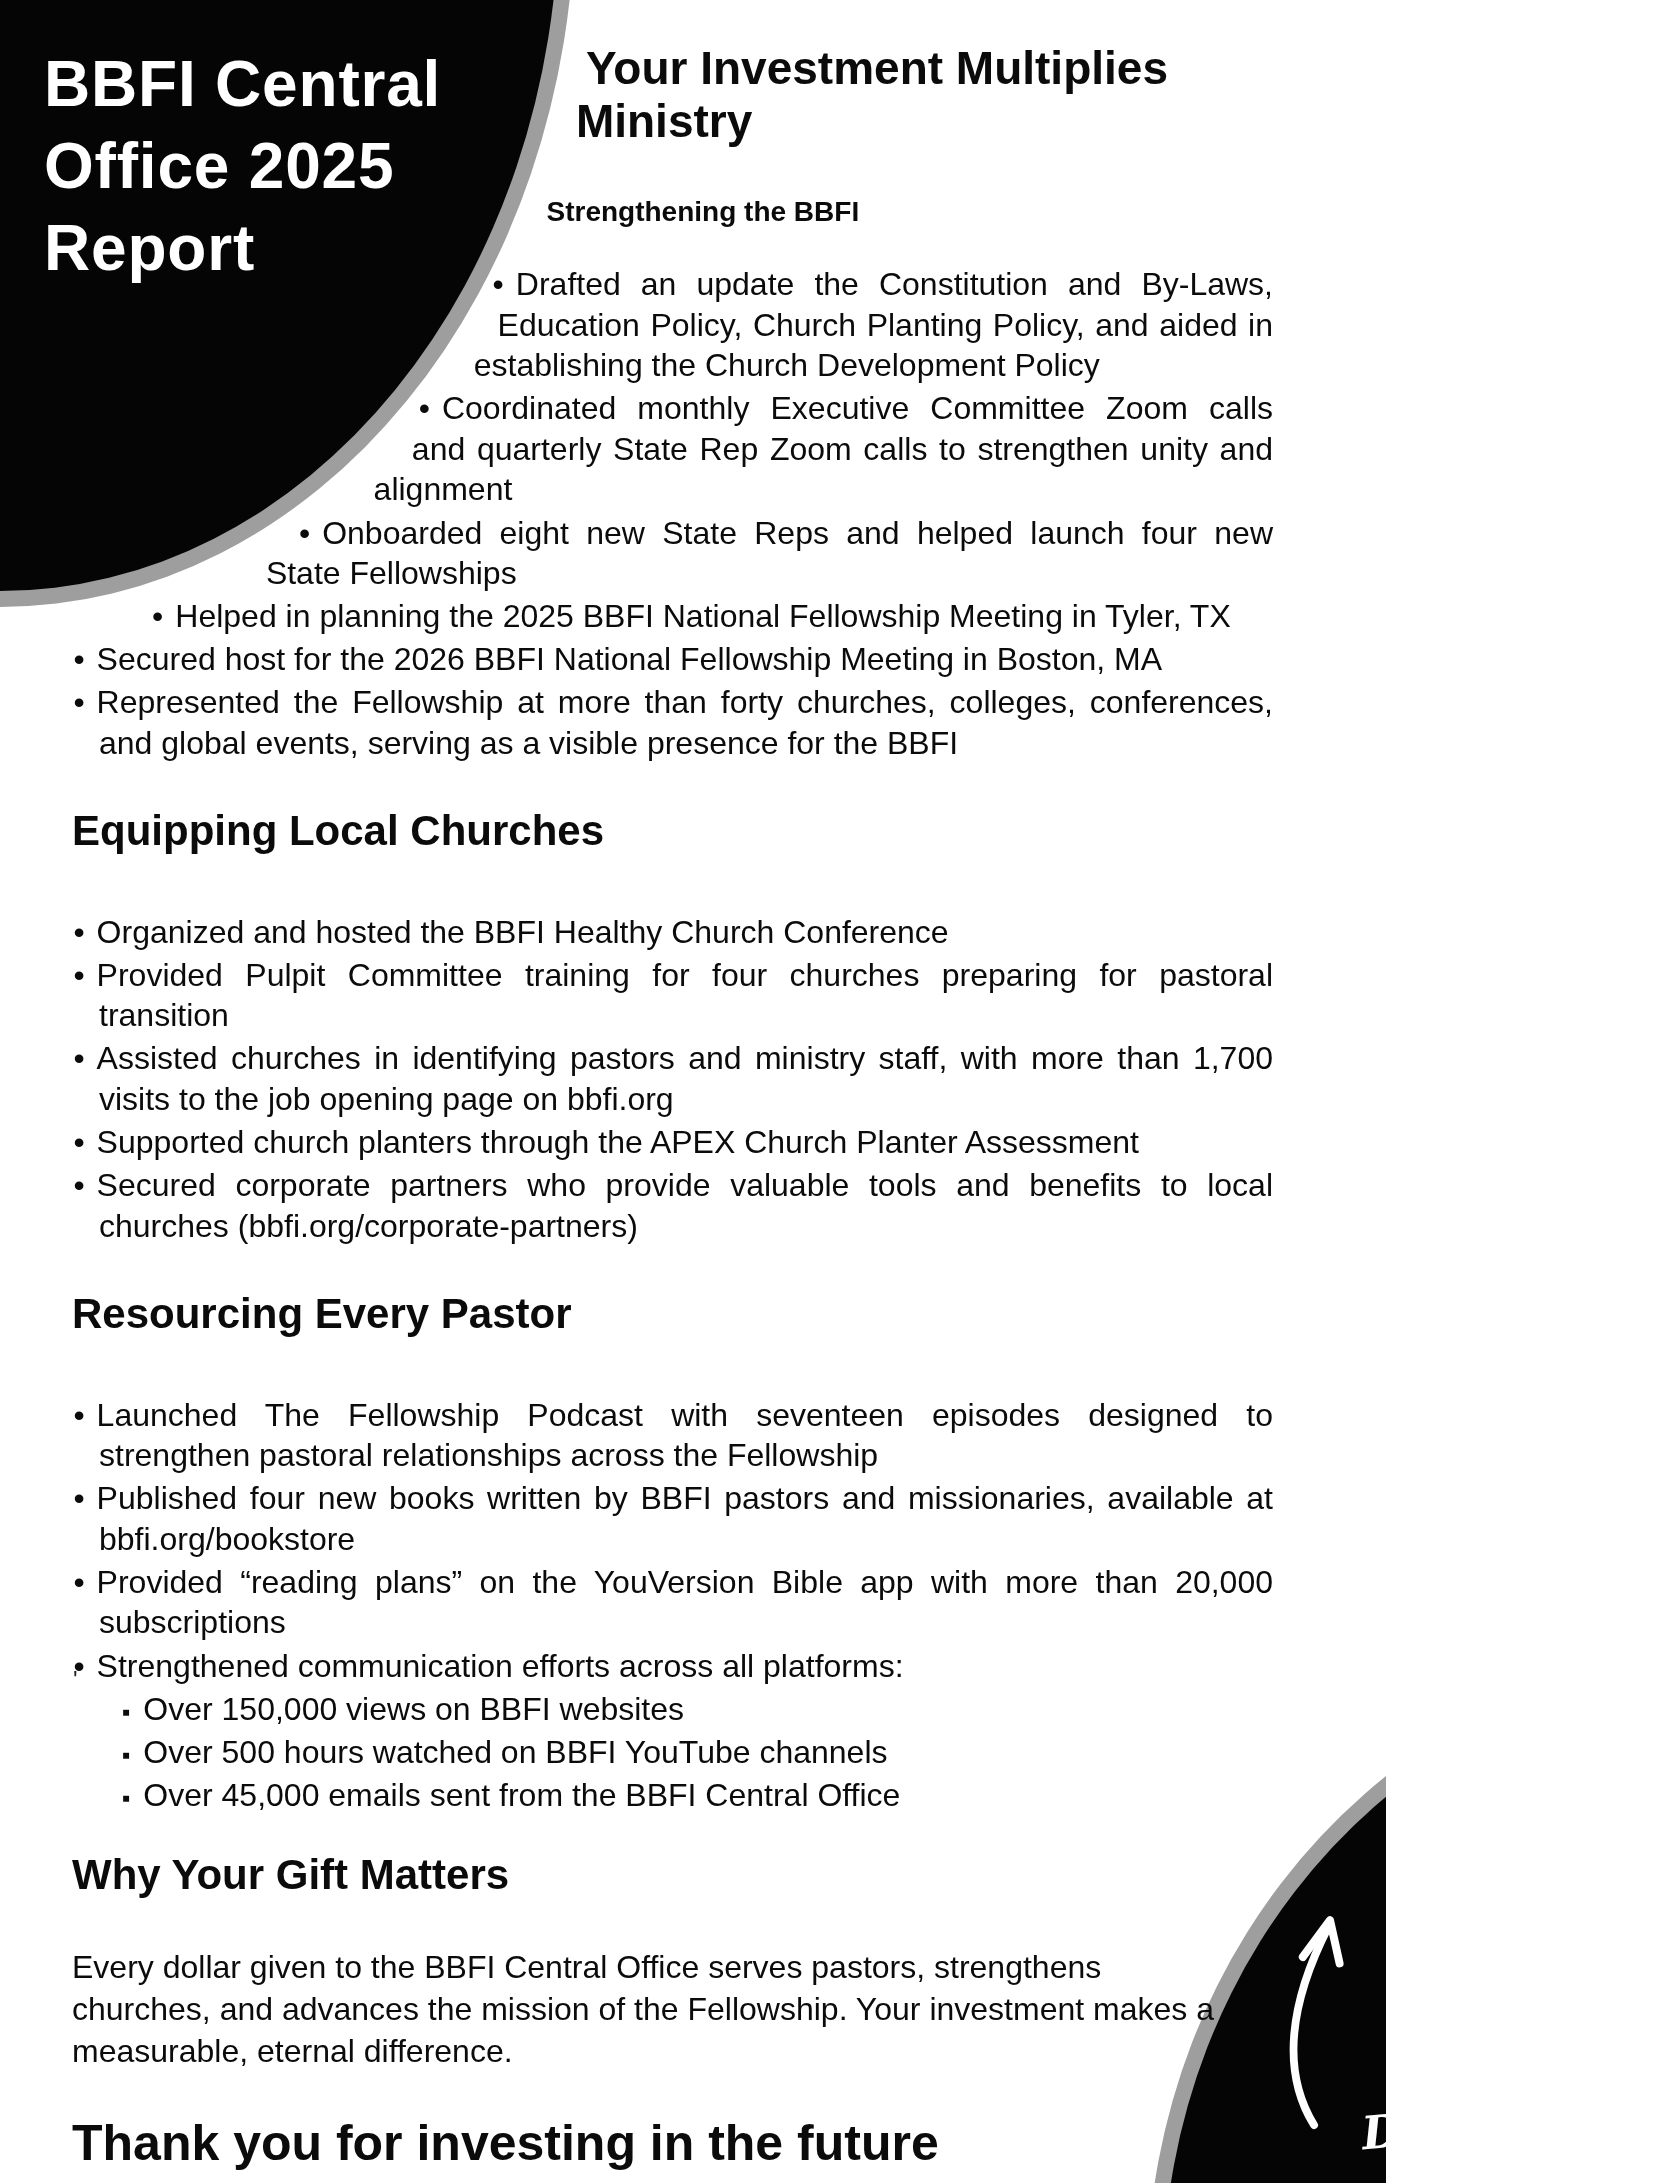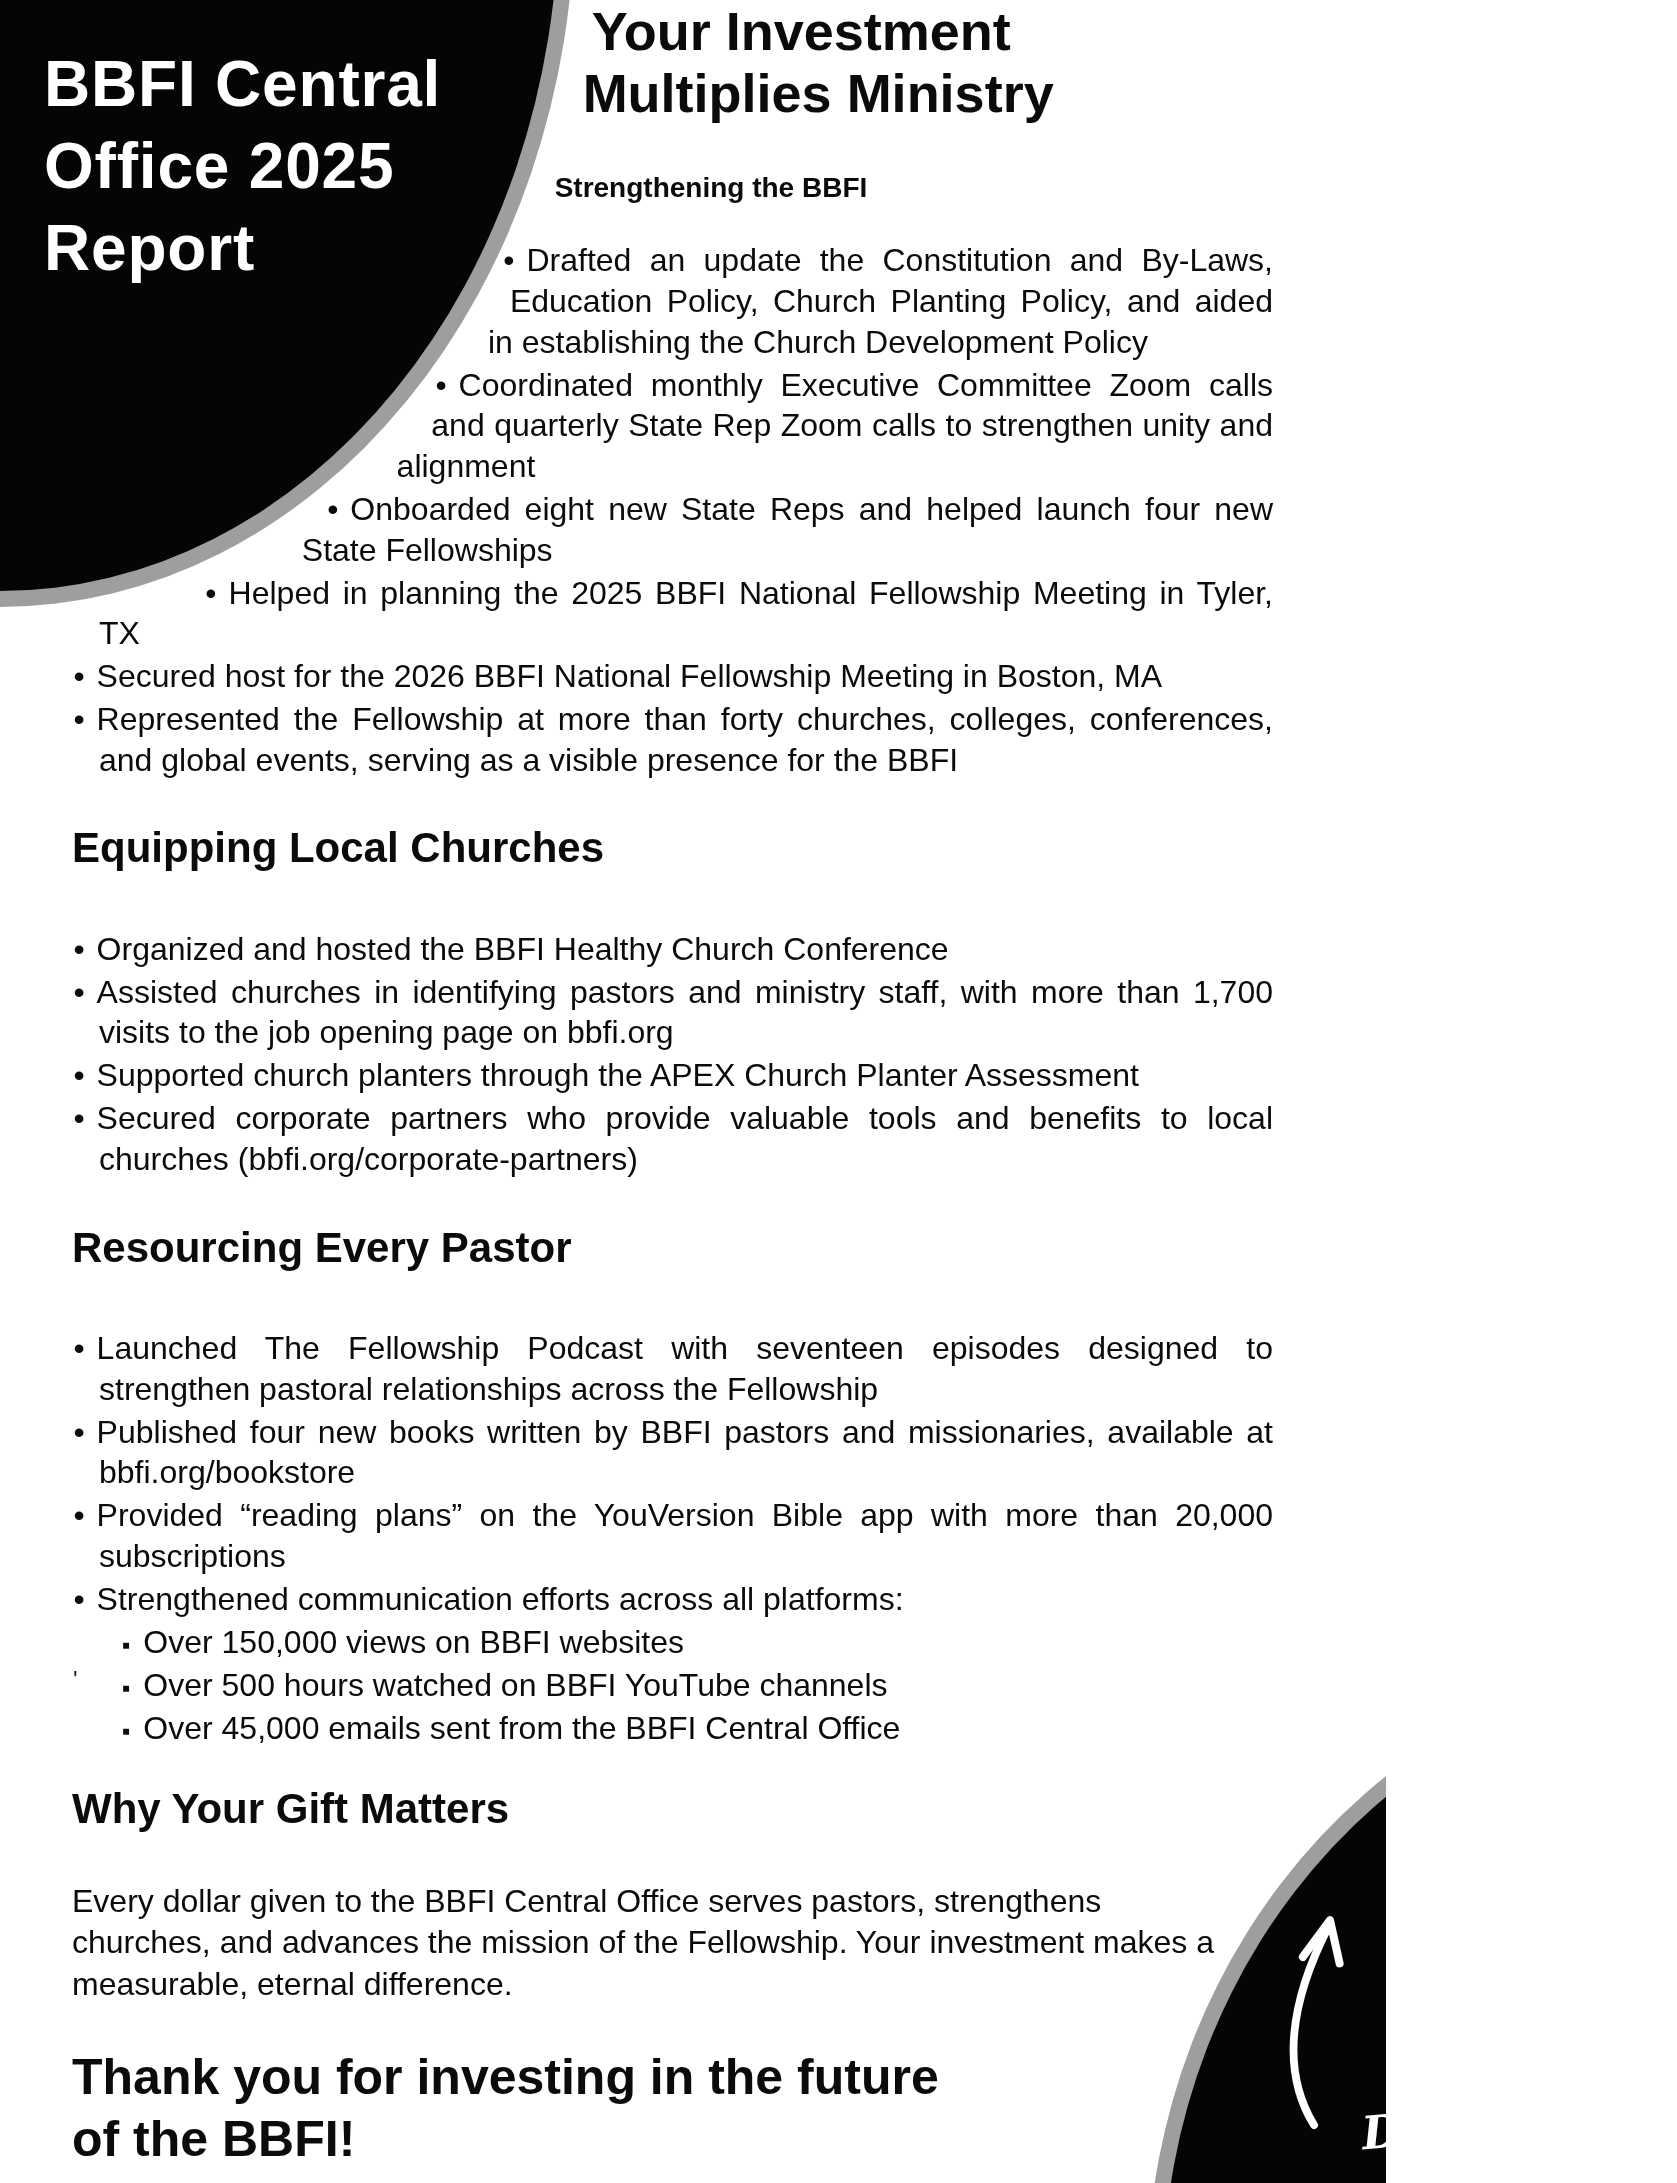--- a/index.html
+++ b/index.html
@@ -25,22 +25,22 @@
   }
 
   
   .content { position:relative; z-index:2; }
   .wrap-spacer {
     float:left; width:631px; height:607px;
     shape-outside: ellipse(559px 687px at 0px -96px);
     shape-margin: 38px;
   }
   .main-heading {
-    padding-right:112px;
-    font-size:54px; line-height:1.15; font-weight:bold;
+    padding-top:42px; padding-right:112px;
+    font-size:46px; line-height:1.15; font-weight:bold;
     margin:0 0 48px 0;
   }
   .sub-heading-wrap {
     font-size:28px; font-weight:bold; line-height:1.15;
     margin:0 0 36px 0; padding-right:116px;
   }
   .section-heading {
     font-size:42px; font-weight:bold; line-height:1.15;
     margin:44px 112px 56px 72px;
   }
@@ -239,20 +239,21 @@
     <h3 class="sub-heading-wrap">Strengthening the BBFI</h3>
     <p class="bullet">Drafted an update the Constitution and By-Laws, Education Policy, Church Planting Policy, and aided in establishing the Church Development Policy</p>
     <p class="bullet">Coordinated monthly Executive Committee Zoom calls and quarterly State Rep Zoom calls to strengthen unity and alignment</p>
     <p class="bullet">Onboarded eight new State Reps and helped launch four new State Fellowships</p>
     <p class="bullet">Helped in planning the 2025 BBFI National Fellowship Meeting in Tyler, TX</p>
     <p class="bullet">Secured host for the 2026 BBFI National Fellowship Meeting in Boston, MA</p>
     <p class="bullet">Represented the Fellowship at more than forty churches, colleges, conferences, and global events, serving as a visible presence for the BBFI</p>
 
     <h3 class="section-heading">Equipping Local Churches</h3>
     <p class="bullet">Organized and hosted the BBFI Healthy Church Conference</p>
+    <p class="bullet">Provided Pulpit Committee training for four churches preparing for pastoral transition</p>
     <p class="bullet">Assisted churches in identifying pastors and ministry staff, with more than 1,700 visits to the job opening page on bbfi.org</p>
     <p class="bullet">Supported church planters through the APEX Church Planter Assessment</p>
     <p class="bullet">Secured corporate partners who provide valuable tools and benefits to local churches (bbfi.org/corporate-partners)</p>
 
     <h3 class="section-heading">Resourcing Every Pastor</h3>
     <p class="bullet">Launched The Fellowship Podcast with seventeen episodes designed to strengthen pastoral relationships across the Fellowship</p>
     <p class="bullet">Published four new books written by BBFI pastors and missionaries, available at bbfi.org/bookstore</p>
     <p class="bullet">Provided “reading plans” on the YouVersion Bible app with more than 20,000 subscriptions</p>
     <p class="bullet">Strengthened communication efforts across all platforms:</p>
     <p class="sub-bullet">Over 150,000 views on BBFI websites</p>

